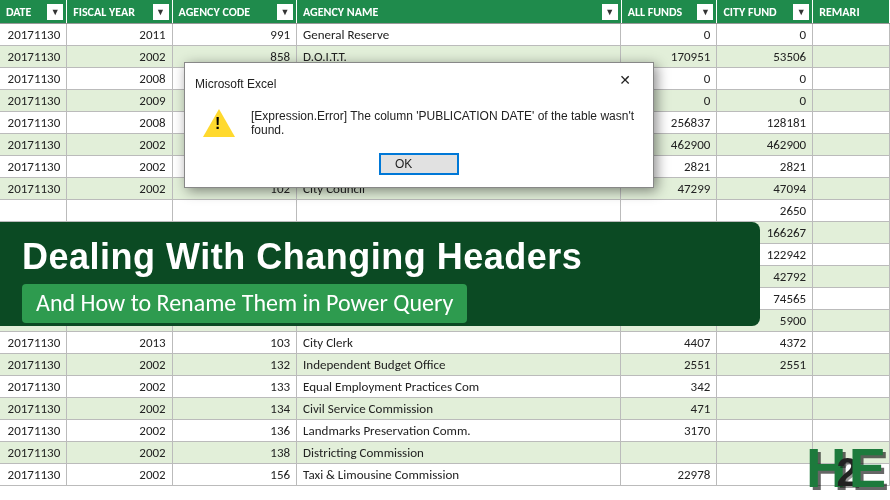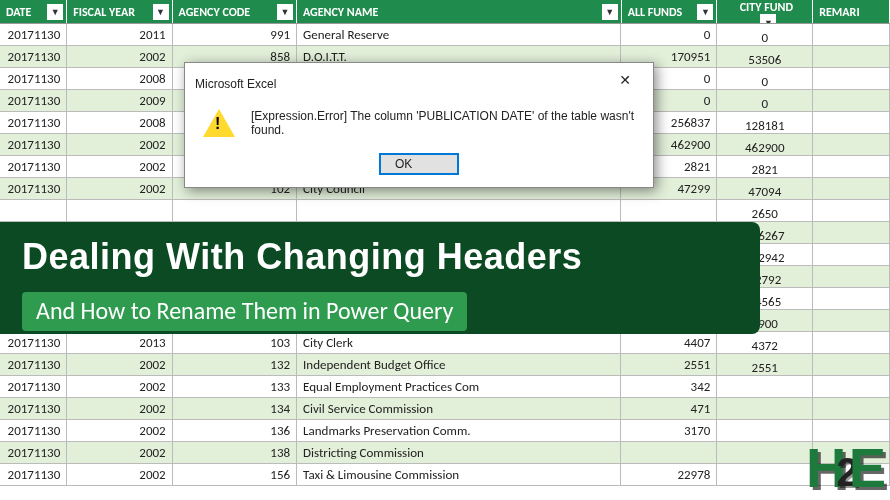--- a/index.html
+++ b/index.html
@@ -59,21 +59,21 @@
     align-items: center;
     overflow: hidden;
     white-space: nowrap;
   }
   .cell.num { justify-content: flex-end; }
   .c-date  { width: 70px; }
   .c-year  { width: 110px; }
   .c-code  { width: 130px; }
   .c-name  { width: 340px; flex: 1 1 auto; }
   .c-funds { width: 100px; }
-  .c-city  { width: 100px; flex-direction: column; }
+  .c-city  { width: 100px; }
   .c-rem   { width: 80px; }
 
   
   .dialog {
     position: absolute;
     top: 62px;
     left: 184px;
     width: 470px;
     background: #f0f0f0;
     border: 1px solid #888;
@@ -142,21 +142,21 @@
     padding: 14px 22px 3px 22px;
     border-radius: 0 8px 8px 0;
   }
   .banner h1 {
     font-size: 36px;
     font-weight: 700;
     font-family: Arial, sans-serif;
     letter-spacing: .5px;
   }
   .banner h2 {
-    margin-top: 14px;
+    margin-top: 6px;
     font-size: 24px;
     font-weight: 400;
     background: #2e9b4f;
     display: inline-block;
     padding: 4px 14px 6px 14px;
     border-radius: 4px;
   }
 
   
   .logo {

